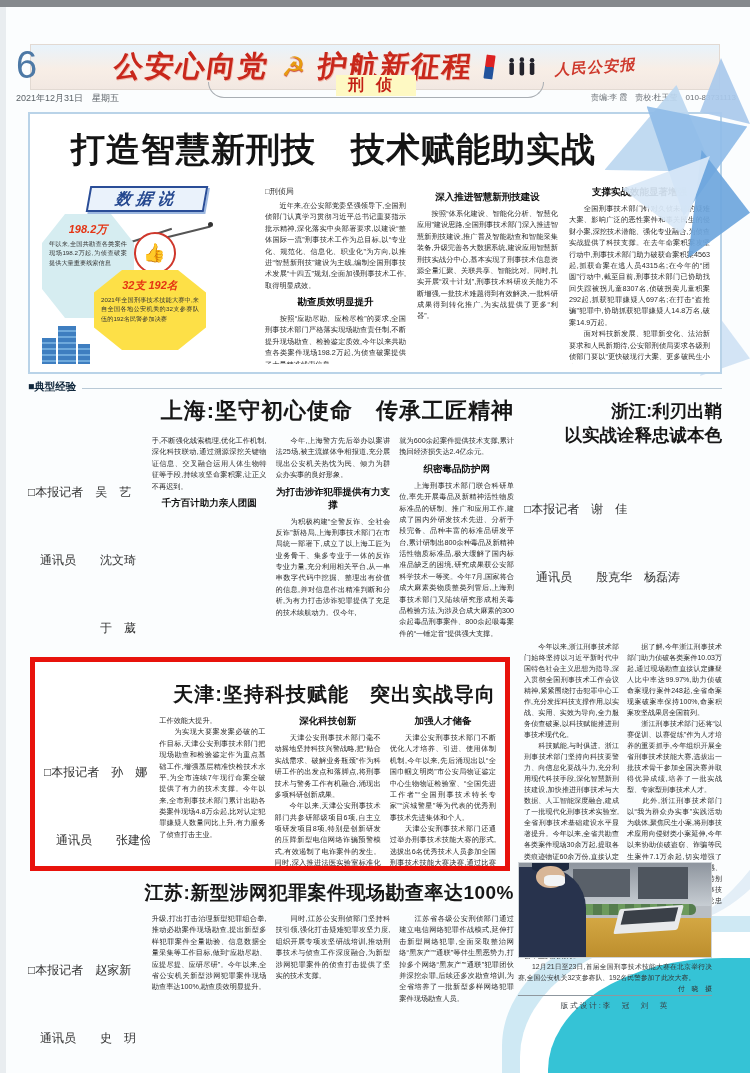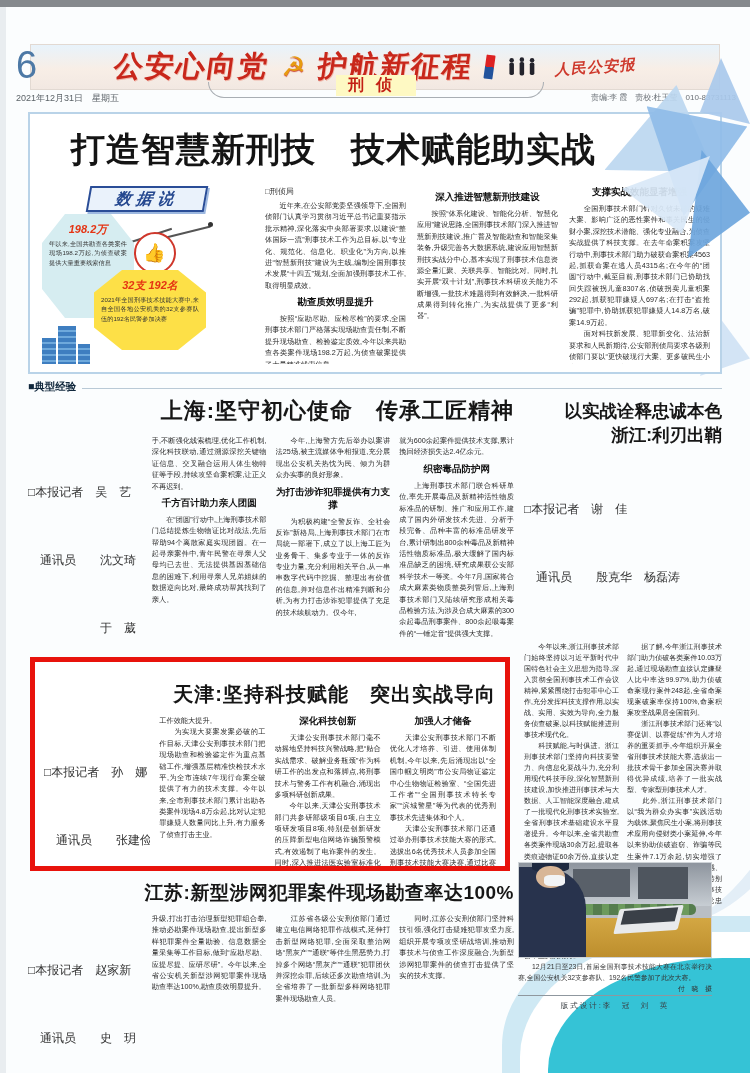--- a/index.html
+++ b/index.html
@@ -218,39 +218,38 @@
         <div>　通讯员　　沈文琦</div>
         <div>　　　　　　于　葳</div>
       </div>
       <div class="para">　　今年,上海刑事技术部门以智慧新刑技建设应用为核心,立足现场勘查,创新打拐新机制,深化实验室建设,集智攻关突破关键技术,着力提升打击犯罪核心战斗力,以科技赋能平安建设。
 　　今年,上海刑事技术部门直接协助侦破10年以上命案积案15起,其中20年以上积案9起。在侦破1997年一起抢劫杀人案的过程中,技术人员反复勘查,克服无被害人身源、无鉴定可借鉴等障碍,从保存20余年的现场物证中成功获取生物特征信息,精准引导侦查部门开展排查,最终成功破案。</div>
 
     </div>
     <div class="fcol">
       <div class="para">手,不断强化线索梳理,优化工作机制,深化科技联动,通过溯源深挖关键物证信息、交叉融合运用人体生物特征等手段,持续攻坚命案积案,让正义不再迟到。</div>
       <div class="subh">千方百计助力亲人团圆</div>
-      <div class="para">　　在“团圆”行动中,上海刑事技术部门总结提炼生物物证比对战法,先后帮助94个离散家庭实现团圆。在一起寻亲案件中,青年民警在寻亲人父母均已去世、无法提供基因基础信息的困难下,利用寻亲人兄弟姐妹的数据逆向比对,最终成功帮其找到了亲人。</div>
     </div>
     <div class="fcol">
       <div class="para">　　今年,上海警方先后举办以案讲法25场,被主流媒体争相报道,充分展现出公安机关热忱为民、倾力为群众办实事的良好形象。</div>
       <div class="subh">为打击涉诈犯罪提供有力支撑</div>
       <div class="para">　　为积极构建“全警反诈、全社会反诈”新格局,上海刑事技术部门在市局统一部署下,成立了以上海工匠为业务骨干、集多专业于一体的反诈专业力量,充分利用相关平台,从一串串数字代码中挖掘、整理出有价值的信息,并对信息作出精准判断和分析,为有力打击涉诈犯罪提供了充足的技术续航动力。仅今年,</div>
     </div>
     <div class="fcol">
       <div class="para">就为600余起案件提供技术支撑,累计挽回经济损失达2.4亿余元。</div>
       <div class="subh">织密毒品防护网</div>
       <div class="para">　　上海刑事技术部门联合科研单位,率先开展毒品及新精神活性物质标准品的研制、推广和应用工作,建成了国内外研发技术先进、分析手段完备、品种丰富的标准品研发平台,累计研制出800余种毒品及新精神活性物质标准品,极大缓解了国内标准品缺乏的困境,研究成果获公安部科学技术一等奖。今年7月,国家将合成大麻素类物质整类列管后,上海刑事技术部门又陆续研究形成相关毒品检验方法,为涉及合成大麻素的300余起毒品刑事案件、800余起吸毒案件的“一锤定音”提供强大支撑。</div>
     </div>
   </div>
 </div>
 
 <div class="abs art zj">
   <h2>
+    <div>浙江:利刃出鞘</div>
     <div>以实战诠释忠诚本色</div>
-    <div>浙江:利刃出鞘</div>
   </h2>
   <div class="byline" style="margin-top:5px">
     <div>□本报记者　谢　佳</div>
     <div>　通讯员　　殷克华　杨磊涛</div>
   </div>
   <div class="cols">
     <div class="fcol para" style="font-size:7px">　　今年以来,浙江刑事技术部门始终坚持以习近平新时代中国特色社会主义思想为指导,深入贯彻全国刑事技术工作会议精神,紧紧围绕打击犯罪中心工作,充分发挥科技支撑作用,以实战、实用、实效为导向,全力服务侦查破案,以科技赋能推进刑事技术现代化。
 　　科技赋能,与时俱进。浙江刑事技术部门坚持向科技要警力、向信息化要战斗力,充分利用现代科技手段,深化智慧新刑技建设,加快推进刑事技术与大数据、人工智能深度融合,建成了一批现代化刑事技术实验室,全省刑事技术基础建设水平显著提升。今年以来,全省共勘查各类案件现场30余万起,提取各类痕迹物证60余万份,直接认定犯罪嫌疑人1.2万余名,有力支撑了侦查破案。
 　　利剑出鞘,护航平安。浙江刑事技术部门积极服务命案积案攻坚,充分运用新技术、新手段,对历年命案积案逐一梳理攻坚,成功侦破一批陈年积案,有力震慑了犯罪,回应了人民群众对公平正义的期待。</div>
     <div class="fcol para" style="font-size:7px">　　据了解,今年浙江刑事技术部门助力侦破各类案件10.03万起,通过现场勘查直接认定嫌疑人比中率达99.97%,助力侦破命案现行案件248起,全省命案现案破案率保持100%,命案积案攻坚战果居全国前列。
@@ -291,22 +290,22 @@
   <h2>江苏:新型涉网犯罪案件现场勘查率达100%</h2>
   <div class="cols">
     <div class="fcol">
       <div class="byline">
         <div>□本报记者　赵家新</div>
         <div>　通讯员　　史　玥</div>
       </div>
       <div class="para">　　一份DNA,帮离散多年的家庭找到了亲人;一条信息,带动数起10多年前的积案成功告破……这是江苏公安刑事技术部门坚持科技赋能、服务实战的生动缩影。今年以来,江苏公安刑事技术部门围绕打击治理新型涉网犯罪,全面提升现场勘查和检验鉴定质效,推动刑事技术手段转型</div>
     </div>
     <div class="fcol para">升级,打出打击治理新型犯罪组合拳,推动必勘案件现场勘查,提出新型多样犯罪案件全量勘验、信息数据全量采集等工作目标,做到“应勘尽勘、应提尽提、应研尽研”。今年以来,全省公安机关新型涉网犯罪案件现场勘查率达100%,勘查质效明显提升。</div>
+    <div class="fcol para">　　同时,江苏公安刑侦部门坚持科技引领,强化打击疑难犯罪攻坚力度,组织开展专项攻坚研战培训,推动刑事技术与侦查工作深度融合,为新型涉网犯罪案件的侦查打击提供了坚实的技术支撑。</div>
     <div class="fcol para">　　江苏省各级公安刑侦部门通过建立电信网络犯罪作战模式,延伸打击新型网络犯罪,全面采取整治网络“黑灰产”“通联”等伴生黑恶势力,打掉多个网络“黑灰产”“通联”犯罪团伙并深挖余罪,后续还多次勘查培训,为全省培养了一批新型多样网络犯罪案件现场勘查人员。</div>
-    <div class="fcol para">　　同时,江苏公安刑侦部门坚持科技引领,强化打击疑难犯罪攻坚力度,组织开展专项攻坚研战培训,推动刑事技术与侦查工作深度融合,为新型涉网犯罪案件的侦查打击提供了坚实的技术支撑。</div>
   </div>
 </div>
 
 <div class="abs photo">
   <div class="ph-screens"></div>
   <div class="ph-screen1"></div>
   <div class="ph-screen2"></div>
   <div class="ph-plants"></div>
   <div class="ph-desk"></div>
   <div class="ph-laptop"></div>

